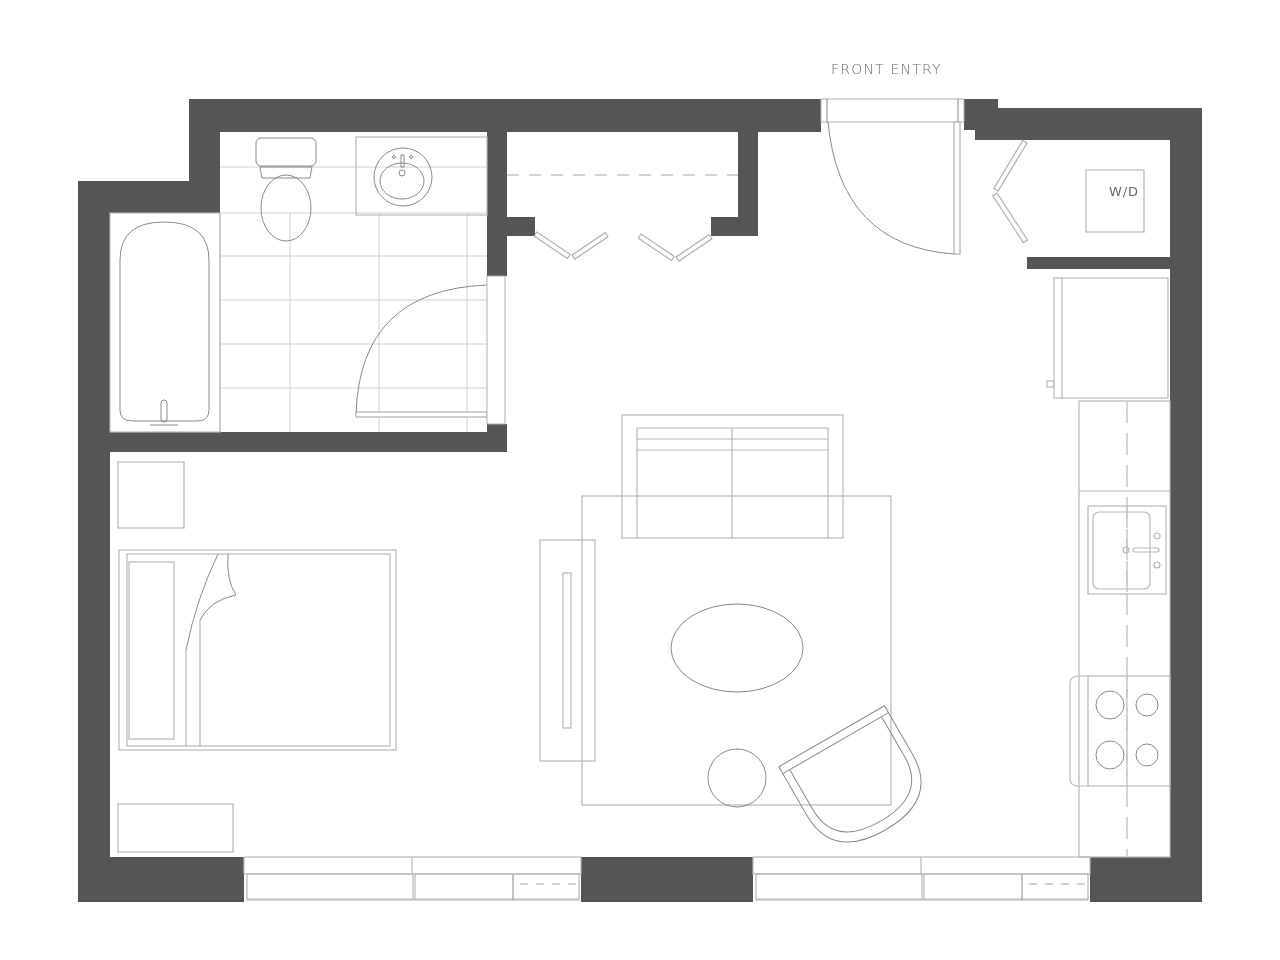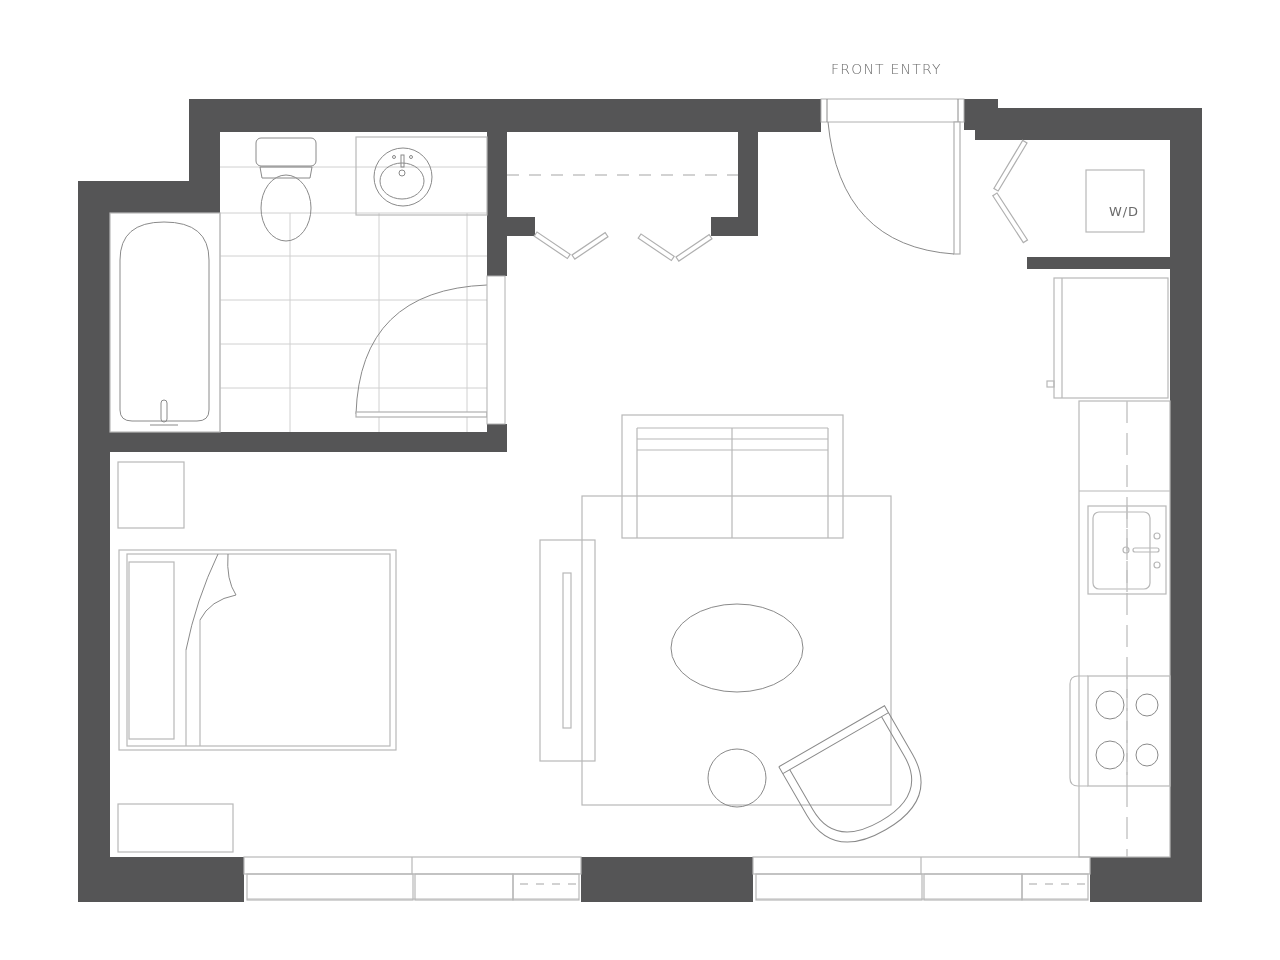--- a/index.html
+++ b/index.html
@@ -3,21 +3,21 @@
   <meta charset="utf-8">
   <style>
     html, body { margin: 0; padding: 0; background: #ffffff; }
     body { width: 1280px; height: 960px; position: relative; overflow: hidden; font-family: "DejaVu Sans", sans-serif; }
     .label-entry {
       position: absolute; left: 831px; top: 61px;
       font-family: "DejaVu Sans", sans-serif; font-size: 14px; letter-spacing: 1.2px;
       color: #6a6a6a; font-weight: 300;
     }
     .label-wd {
-      position: absolute; left: 1087px; top: 204px; width: 74px; text-align: center;
+      position: absolute; left: 1087px; top: 184px; width: 74px; text-align: center;
       font-family: "DejaVu Sans", sans-serif; font-size: 13px; letter-spacing: 1px; color: #6a6a6a;
     }
     svg { position: absolute; left: 0; top: 0; }
     .wall { fill: #555556; }
     .ln { fill: none; stroke: #b8b8b8; stroke-width: 1.2; }
     .dk { fill: none; stroke: #8a8a8a; stroke-width: 1; }
     .fx { fill: #ffffff; stroke: #b0b0b0; stroke-width: 1.2; }
     .dash { fill: none; stroke: #c4c4c4; stroke-width: 1.4; stroke-dasharray: 12 10; }
     .dash2 { fill: none; stroke: #c4c4c4; stroke-width: 1.4; stroke-dasharray: 22 10; }
   </style>

